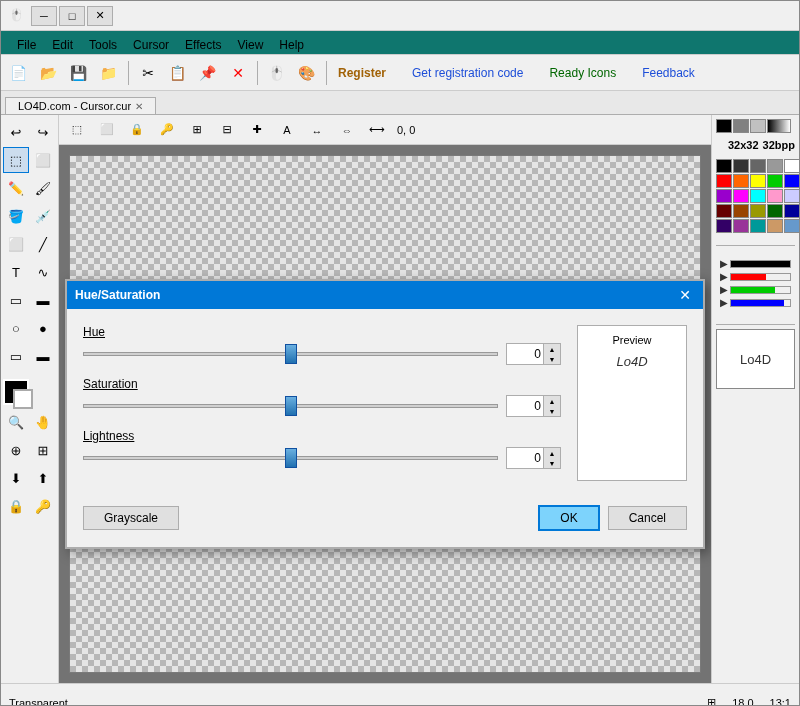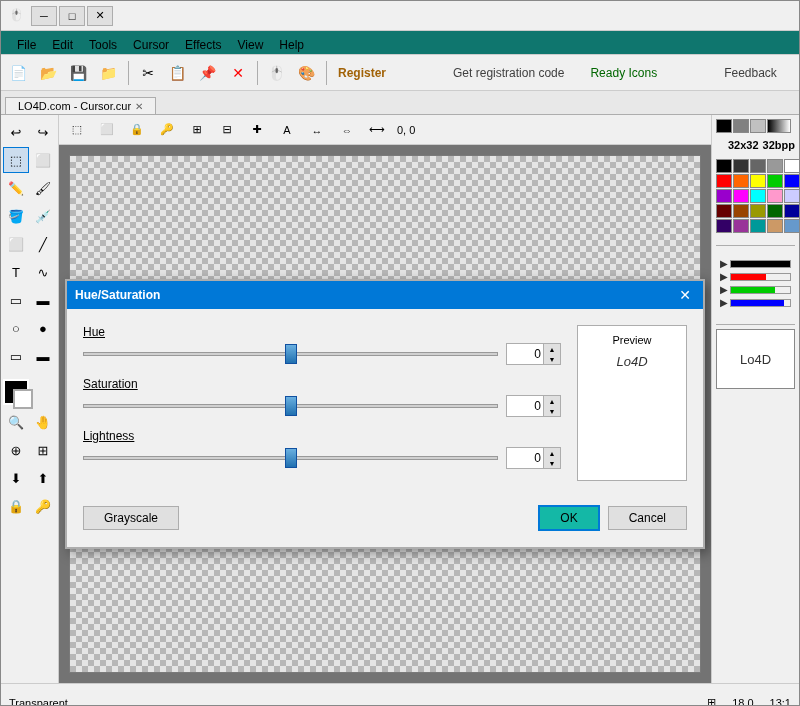--- a/index.html
+++ b/index.html
@@ -56,21 +56,21 @@
       cursor: pointer;
       display: flex; align-items: center; justify-content: center;
       font-size: 14px;
     }
     .toolbar-sep { width: 1px; height: 24px; background: #adadad; margin: 0 3px; }
     .toolbar-link {
       font-size: 12px; cursor: pointer; padding: 2px 6px;
       text-decoration: none;
     }
     .toolbar-link.red { color: #a16207; font-weight: bold; }
-    .toolbar-link.blue { color: #404040; margin-left: 41px; }
+    .toolbar-link.blue { color: #1d4ed8; }
     .toolbar-link.green { color: #006600; }
 
     
     .tab-bar {
       background: #e8e8e8;
       height: 24px;
       display: flex;
       align-items: flex-end;
       padding: 0 4px;
       border-bottom: 1px solid #adadad;
@@ -296,21 +296,21 @@
     }
     .modal-btn {
       padding: 4px 20px;
       font-size: 12px;
       cursor: pointer;
       border: 1px solid #adadad;
       background: #e0e0e0;
     }
     .modal-btn.primary {
       border: 2px solid #0078d7;
-      background: #14b8a6;
+      background: #7dd3fc;
     }
 
     .app-wrapper {
       width: 800px;
       height: 706px;
       overflow: hidden;
       border: 1px solid #888;
       position: relative;
       background: #f0f0f0;
     }

